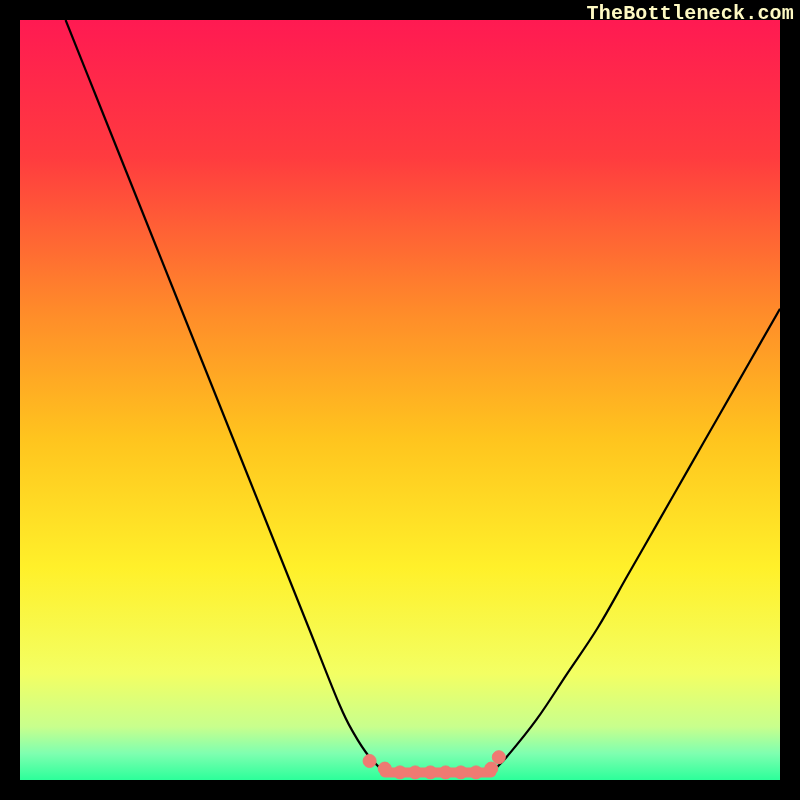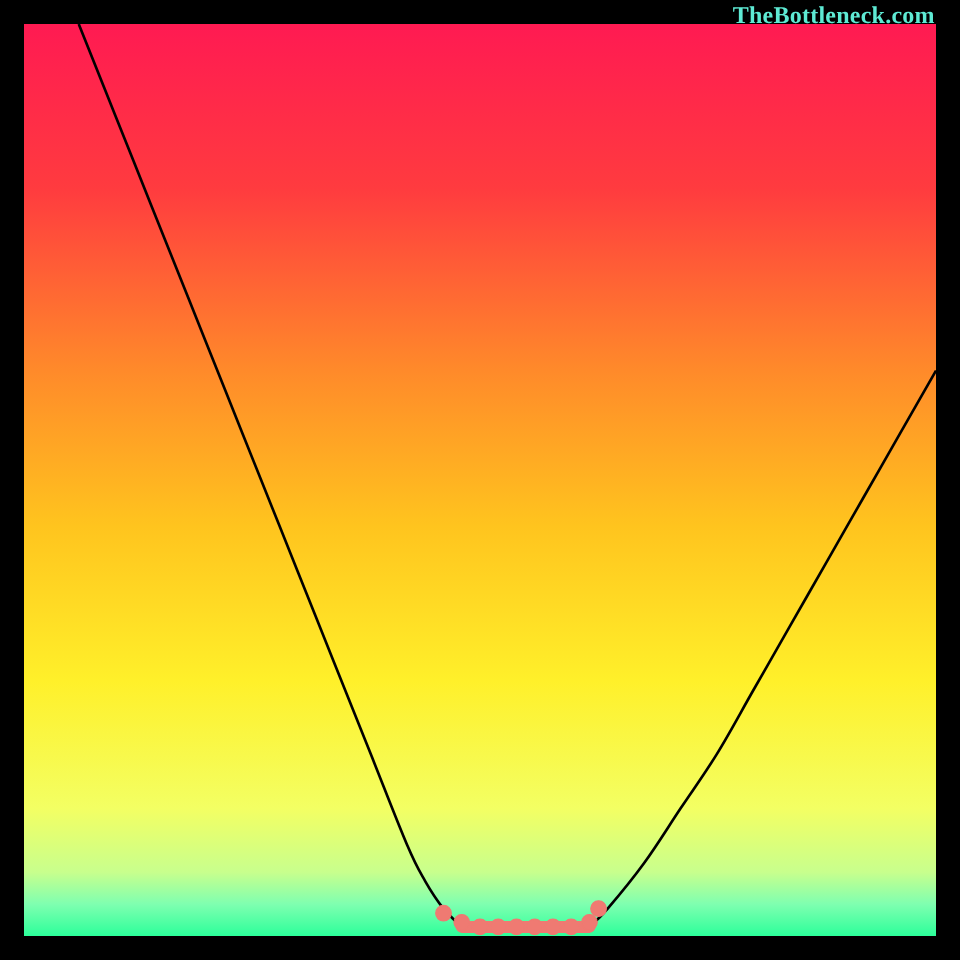--- a/index.html
+++ b/index.html
@@ -22,25 +22,25 @@
     position: absolute;
     left: 20px;
     top: 20px;
     width: 760px;
     height: 760px;
     overflow: hidden;
   }
   .attribution {
     position: absolute;
     top: 2px;
-    right: 21px;
-    font-family: Liberation Serif, serif;
+    right: 6px;
+    font-family: Liberation Mono, monospace;
     font-size: 20px;
     font-weight: 600;
-    color: #5eead4;
+    color: #fef9c3;
     letter-spacing: 0.2px;
   }
   svg {
     display: block;
   }
   .curve {
     fill: none;
     stroke: #000;
     stroke-width: 2.2;
   }

